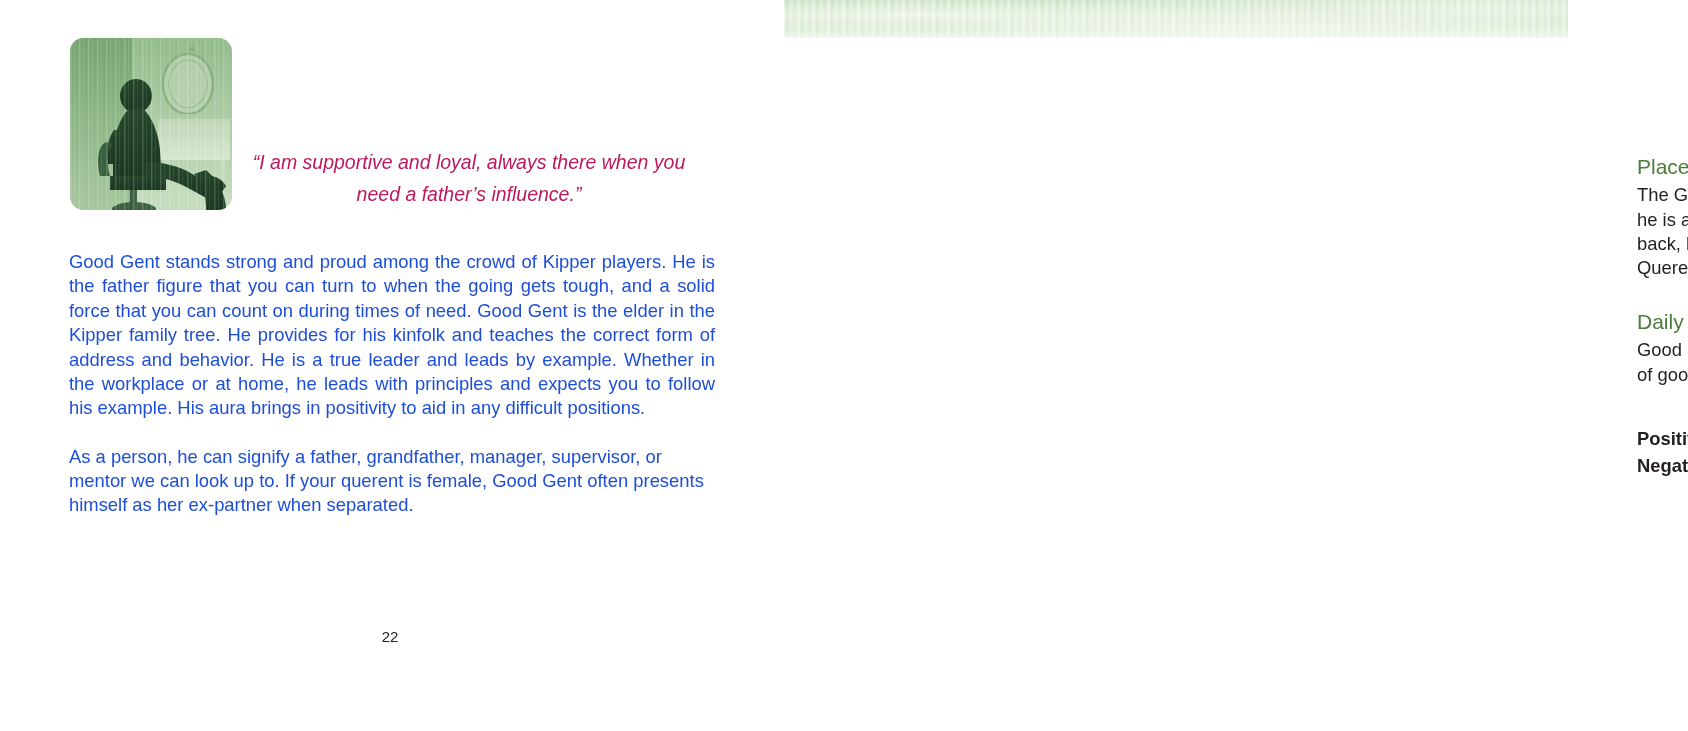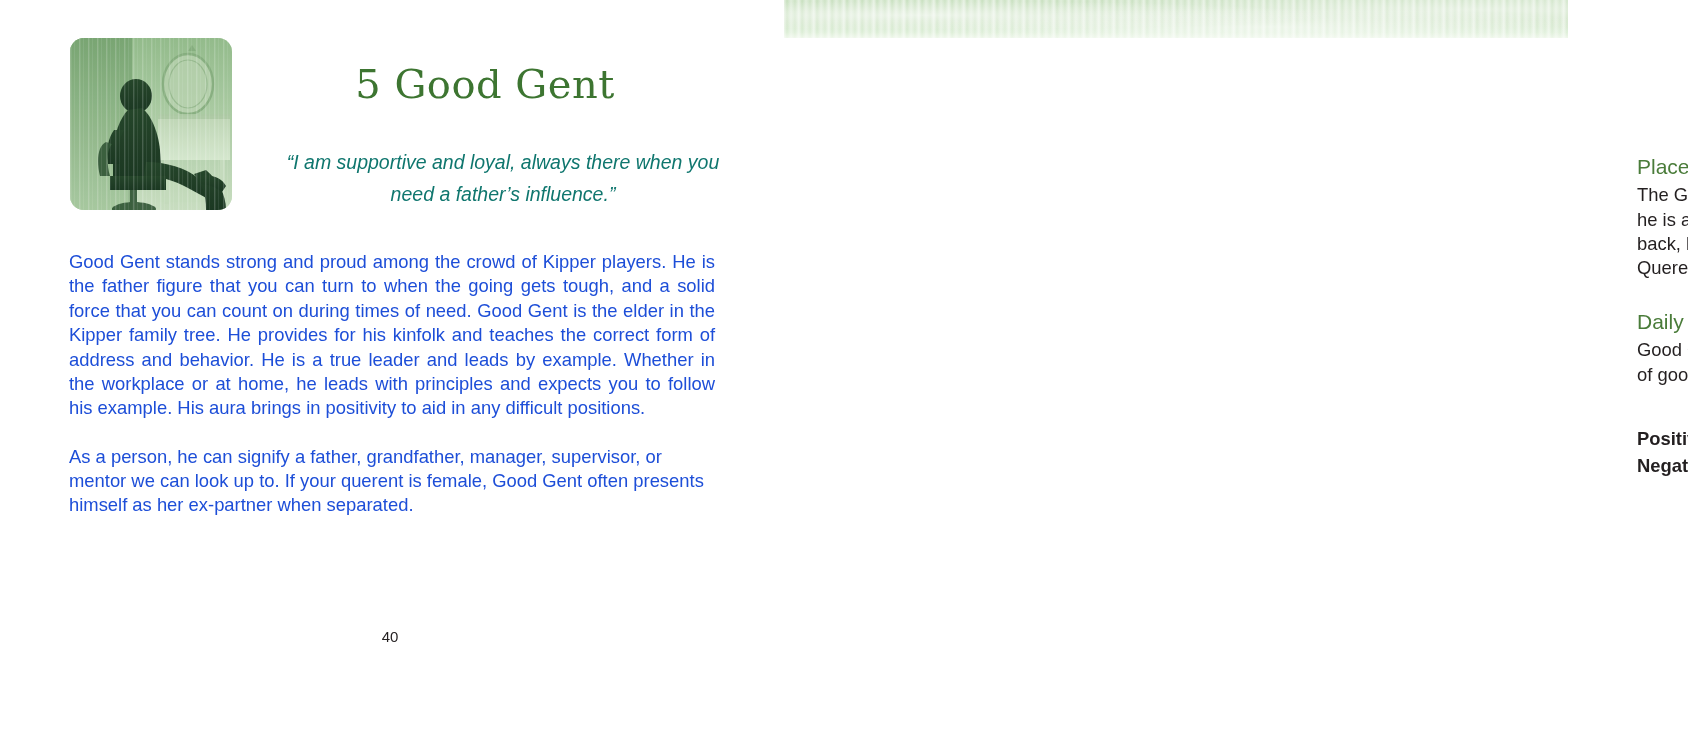--- a/index.html
+++ b/index.html
@@ -83,28 +83,28 @@
     font-size: 40px;
     font-weight: 400;
     letter-spacing: 0.5px;
     color: #3d7531;
     line-height: 1.1;
   }
 
   
   .card-quote {
     position: absolute;
-    left: 280px;
+    left: 246px;
     top: 147px;
     width: 446px;
     text-align: center;
     font-style: italic;
     font-size: 19.5px;
     line-height: 1.62;
-    color: #0f766e;
+    color: #be185d;
   }
 
   
   .body-col {
     position: absolute;
     left: 69px;
     top: 250px;
     width: 646px;
   }
   .body-col p {
@@ -228,30 +228,29 @@
           <path d="M36 104 C28 108, 26 122, 30 138 L40 138 C36 124, 37 112, 42 106 Z"></path>
           <rect x="60" y="152" width="7" height="18"></rect>
           <path d="M42 170 C50 162, 78 162, 86 170 L86 172 L42 172 Z"></path>
         </g>
 
         <rect x="0" y="0" width="162" height="172" fill="url(#streaks)"></rect>
         <rect x="0" y="0" width="162" height="172" fill="#ffffff" opacity="0.04"></rect>
       </svg>
     </div>
 
-    <div class="card-title">5 Good Gent</div>
 
     <div class="card-quote">“I am supportive and loyal, always there when you need a father’s influence.”</div>
 
     <div class="body-col">
       <p>Good Gent stands strong and proud among the crowd of Kipper players. He is the father figure that you can turn to when the going gets tough, and a solid force that you can count on during times of need. Good Gent is the elder in the Kipper family tree. He provides for his kinfolk and teaches the correct form of address and behavior. He is a true leader and leads by example. Whether in the workplace or at home, he leads with principles and expects you to follow his example. His aura brings in positivity to aid in any difficult positions.</p>
       <p class="ragged">As a person, he can signify a father, grandfather, manager, supervisor, or mentor we can look up to. If your querent is female, Good Gent often presents himself as her ex-partner when separated.</p>
     </div>
 
-    <div class="folio folio-left">40</div>
+    <div class="folio folio-left">22</div>
   </div>
 
   <div class="page page-right">
 
     <div class="banner"></div>
 
     <div class="right-col">
 
       <h2 class="section-heading">Placement</h2>
       <p class="section-body">The Good Gent card is a positive card by nature. Ahead of the Main Character, he is always pleasant company. When landing behind the Main Character’s back, he creates difficulties within their relationship and is less supportive of the Querent.</p>

